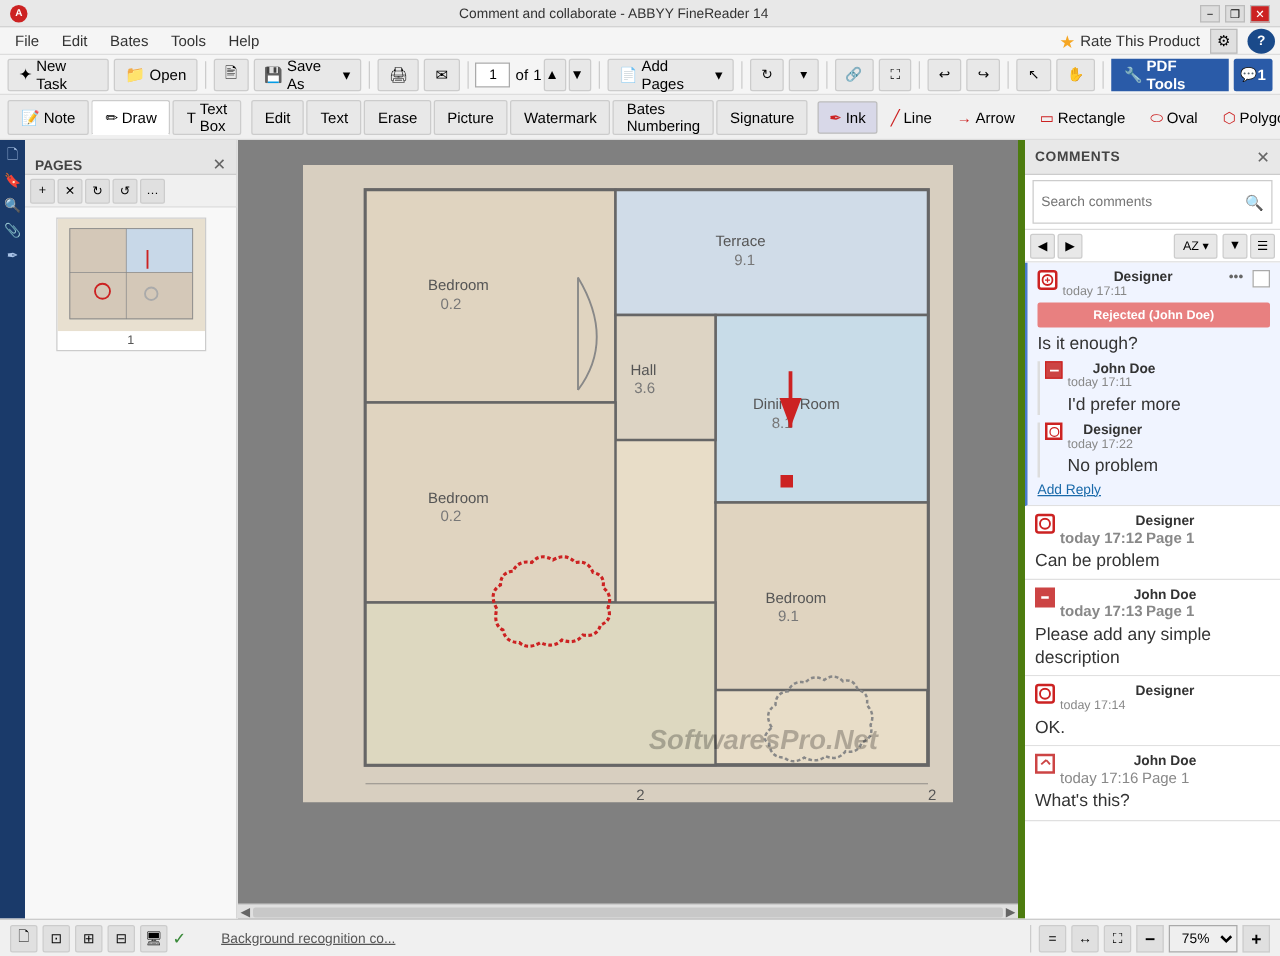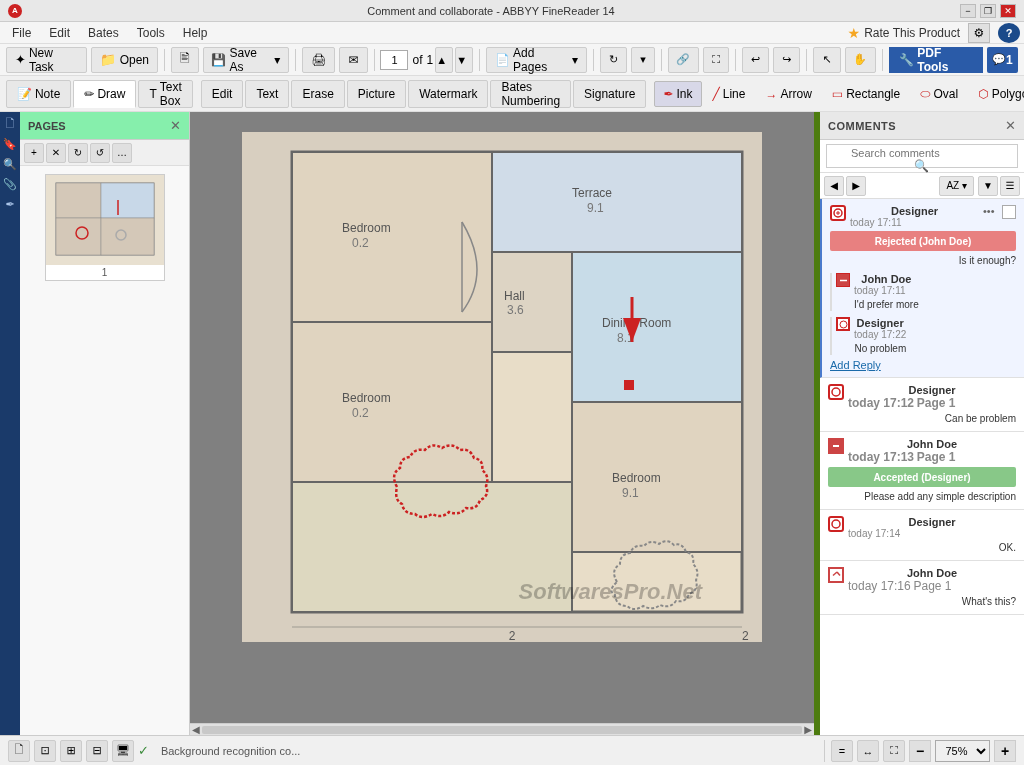--- a/index.html
+++ b/index.html
@@ -99,24 +99,24 @@
     
     .pages-panel {
       width: 170px;
       background: #f8f8f8;
       border-right: 1px solid #ccc;
       display: flex;
       flex-direction: column;
     }
     .pages-header {
       height: 28px;
-      background: #86efac;
+      background: #e5e5e5;
       border-bottom: 1px solid #ccc;
       display: flex;
-      align-items: center;
+      align-items: flex-end;
       padding: 0 8px;
       gap: 4px;
     }
     .pages-title { font-size: 11px; font-weight: bold; color: #444; flex: 1; }
     .pages-close { cursor: pointer; font-size: 13px; color: #666; }
     .pages-toolbar { height: 26px; background: #f0f0f0; border-bottom: 1px solid #ddd; display: flex; align-items: center; padding: 0 4px; gap: 2px; }
     .pages-tool { width: 20px; height: 20px; background: #e0e0e0; border: 1px solid #ccc; display: flex; align-items: center; justify-content: center; cursor: pointer; font-size: 10px; border-radius: 2px; }
     .pages-content { flex: 1; overflow-y: auto; padding: 8px; display: flex; flex-direction: column; align-items: center; gap: 4px; }
     .page-thumb { width: 120px; border: 1px solid #ccc; background: white; cursor: pointer; }
     .page-thumb-label { text-align: center; font-size: 10px; color: #555; padding: 2px; }
@@ -136,21 +136,21 @@
     .bottom-toolbar {
       height: 30px;
       background: #f0f0f0;
       border-top: 1px solid #ccc;
       display: flex;
       align-items: center;
       padding: 0 8px;
       gap: 4px;
     }
     .bottom-tool { width: 22px; height: 22px; background: #e0e0e0; border: 1px solid #ccc; display: flex; align-items: center; justify-content: center; cursor: pointer; font-size: 11px; border-radius: 2px; }
-    .status-text { font-size: 11px; color: #555; flex: 1; margin-left: 8px; }
+    .status-text { font-size: 11px; color: #555; flex: 1; margin-left: 24px; text-decoration: underline; }
     .zoom-ctrl { display: flex; align-items: center; gap: 4px; margin-left: auto; }
     .zoom-select { width: 55px; height: 22px; border: 1px solid #aaa; font-size: 11px; text-align: center; }
     .zoom-btn { width: 22px; height: 22px; background: #e0e0e0; border: 1px solid #ccc; display: flex; align-items: center; justify-content: center; cursor: pointer; font-size: 14px; font-weight: bold; }
 
     
     .comments-panel {
       width: 210px;
       background: white;
       border-left: 6px solid #4d7c0f;
       display: flex;
@@ -160,21 +160,21 @@
       height: 28px;
       background: #e8e8e8;
       border-bottom: 1px solid #ccc;
       display: flex;
       align-items: center;
       padding: 0 8px;
     }
     .comments-title { font-size: 11px; font-weight: bold; color: #444; flex: 1; letter-spacing: 0.5px; }
     .comments-close { cursor: pointer; font-size: 13px; color: #666; }
     .comments-search { padding: 4px 6px; border-bottom: 1px solid #ddd; }
-    .search-box { width: 100%; height: 24px; border: 1px solid #ccc; padding: 0 6px; font-size: 11px; display: flex; align-items: center; position: relative; flex-direction: column; }
+    .search-box { width: 100%; height: 35px; border: 1px solid #ccc; padding: 0 6px; font-size: 11px; display: flex; align-items: center; position: relative; }
     .search-input { flex: 1; border: none; outline: none; font-size: 11px; }
     .search-icon { font-size: 12px; color: #888; }
     .comments-nav { height: 26px; border-bottom: 1px solid #ddd; display: flex; align-items: center; padding: 0 4px; gap: 2px; }
     .nav-btn { width: 20px; height: 20px; border: 1px solid #ccc; background: #e8e8e8; display: flex; align-items: center; justify-content: center; cursor: pointer; font-size: 10px; border-radius: 2px; }
     .sort-btn { padding: 0 6px; height: 20px; border: 1px solid #ccc; background: #e8e8e8; display: flex; align-items: center; gap: 2px; cursor: pointer; font-size: 10px; border-radius: 2px; margin-left: auto; }
     .comments-list { flex: 1; overflow-y: auto; }
 
     
     .comment-item { border-bottom: 1px solid #e0e0e0; padding: 6px 8px; background: white; }
     .comment-item.active { background: #f0f4ff; border-left: 2px solid #4a7acc; }
@@ -183,21 +183,21 @@
     .comment-avatar.designer { border-color: #cc2222; }
     .comment-meta { flex: 1; }
     .comment-author { font-size: 11px; font-weight: bold; color: #333; text-align: center; }
     .comment-time { font-size: 10px; color: #888; }
     .comment-actions { display: flex; gap: 3px; }
     .comment-action-btn { width: 16px; height: 14px; border: none; background: transparent; cursor: pointer; font-size: 11px; color: #666; }
     .comment-checkbox { width: 14px; height: 14px; border: 1px solid #aaa; background: white; cursor: pointer; }
     .status-badge { height: 20px; border-radius: 2px; display: flex; align-items: center; justify-content: center; font-size: 10px; font-weight: bold; margin: 3px 0; }
     .status-rejected { background: #e88080; color: white; }
     .status-accepted { background: #88c888; color: white; }
-    .comment-text { font-size: 10px; color: #333; margin-top: 2px; line-height: 1.3; text-align: right; }
+    .comment-text { font-size: 14px; color: #333; margin-top: 2px; line-height: 1.3; }
     .add-reply { font-size: 11px; color: #1a6aaa; cursor: pointer; text-decoration: underline; margin-top: 4px; display: block; }
 
     
     .floor-plan-wrapper { position: relative; }
     .watermark { position: absolute; bottom: 40px; right: 60px; font-style: italic; font-size: 22px; font-weight: bold; color: rgba(0,0,0,0.25); pointer-events: none; z-index: 10; }
     .scroll-h { height: 12px; background: #e0e0e0; border-top: 1px solid #ccc; display: flex; align-items: center; }
 
     
     .fp-svg { width: 520px; height: 510px; }
 
@@ -576,21 +576,20 @@
               </svg>
           </div>
           <div class="comment-meta">
             <div class="comment-author">John Doe</div>
             <div class="comment-time" style="font-size:10px;color:#888;font-weight:bold;">
               <span>today 17:13</span>
               <span>Page 1</span>
             </div>
           </div>
         </div>
-        <div class="status-badge status-accepted">Accepted (Designer)</div>
         <div class="comment-text">Please add any simple description</div>
       </div>
 
       <div class="comment-item">
         <div class="comment-header">
           <div class="comment-avatar designer">
             <svg width="10" height="10" viewBox="0 0 10 10">
                 <circle cx="5" cy="5" r="4" fill="none" stroke="#cc2222" stroke-width="1.5"></circle>
               </svg>
           </div>

